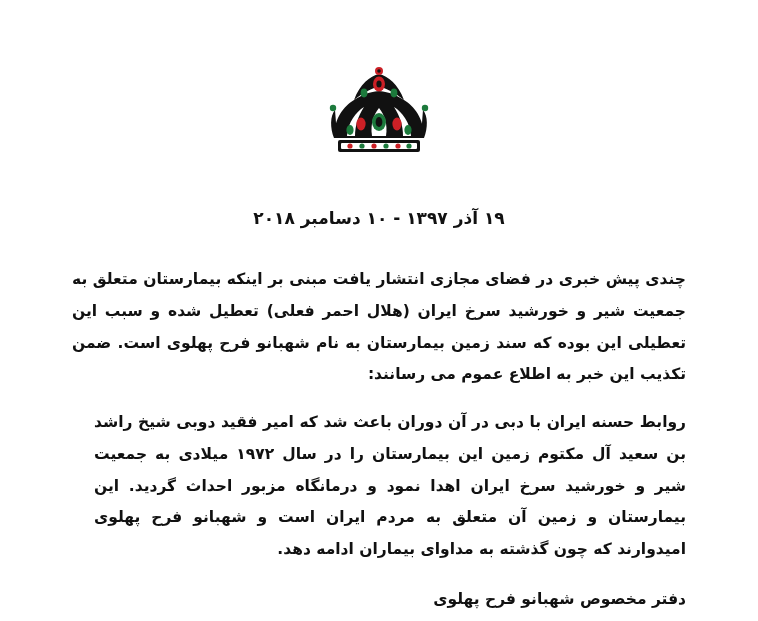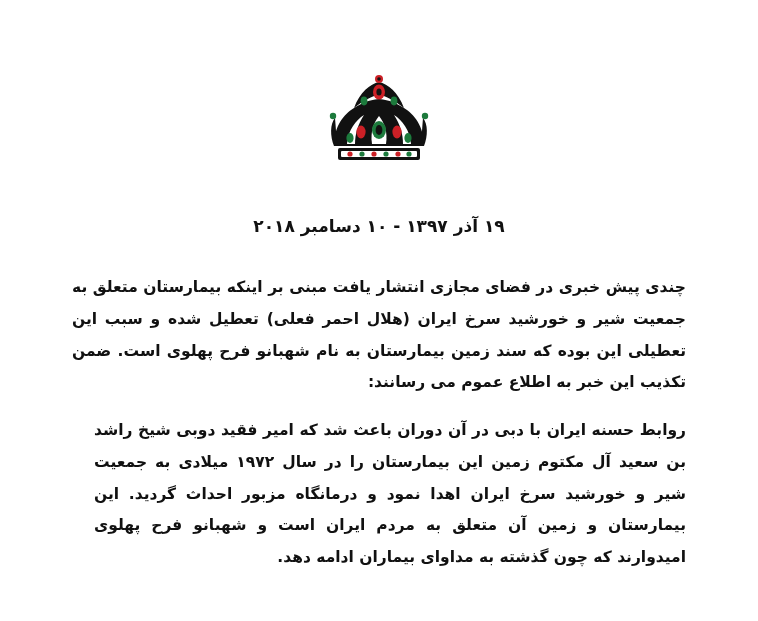--- a/index.html
+++ b/index.html
@@ -13,21 +13,21 @@
     font-family: "DejaVu Sans", "Liberation Sans", sans-serif;
     color: #111111;
     overflow: hidden;
   }
 
   .page {
     position: relative;
     width: 758px;
     height: 621px;
     box-sizing: border-box;
-    padding: 8px 72px;
+    padding: 0 72px;
   }
 
   
   .crest-wrap {
     display: flex;
     justify-content: center;
     align-items: flex-start;
     padding-top: 66px;
     height: 110px;
   }
@@ -119,15 +119,16 @@
       <circle cx="19" cy="42" r="3.2" fill="#1c7a3c"></circle>
       <circle cx="111" cy="42" r="3.2" fill="#1c7a3c"></circle>
     </svg>
   </div>
 
   <div class="date-line">۱۹ آذر  ۱۳۹۷ - ۱۰ دسامبر ۲۰۱۸</div>
 
   <div class="body-text">
     <p class="para p1">چندی پیش خبری در فضای مجازی انتشار یافت مبنی بر اینکه بیمارستان متعلق به جمعیت شیر و خورشید سرخ ایران (هلال احمر فعلی) تعطیل شده و سبب این تعطیلی این بوده که سند زمین بیمارستان به نام شهبانو فرح پهلوی است.  ضمن تکذیب این خبر به اطلاع عموم می رسانند:</p>
     <p class="para p2">روابط حسنه ایران با دبی در آن دوران باعث شد که امیر فقید دوبی شیخ راشد بن سعید آل مکتوم زمین این بیمارستان را در سال ۱۹۷۲ میلادی به جمعیت شیر و خورشید سرخ ایران اهدا نمود و درمانگاه مزبور احداث گردید.  این بیمارستان و زمین آن متعلق به مردم ایران است و شهبانو فرح پهلوی امیدوارند که چون گذشته به مداوای بیماران ادامه دهد.</p>
+    <p class="para signature">دفتر مخصوص شهبانو فرح پهلوی</p>
   </div>
 
 </div>
 
 </body></html>

